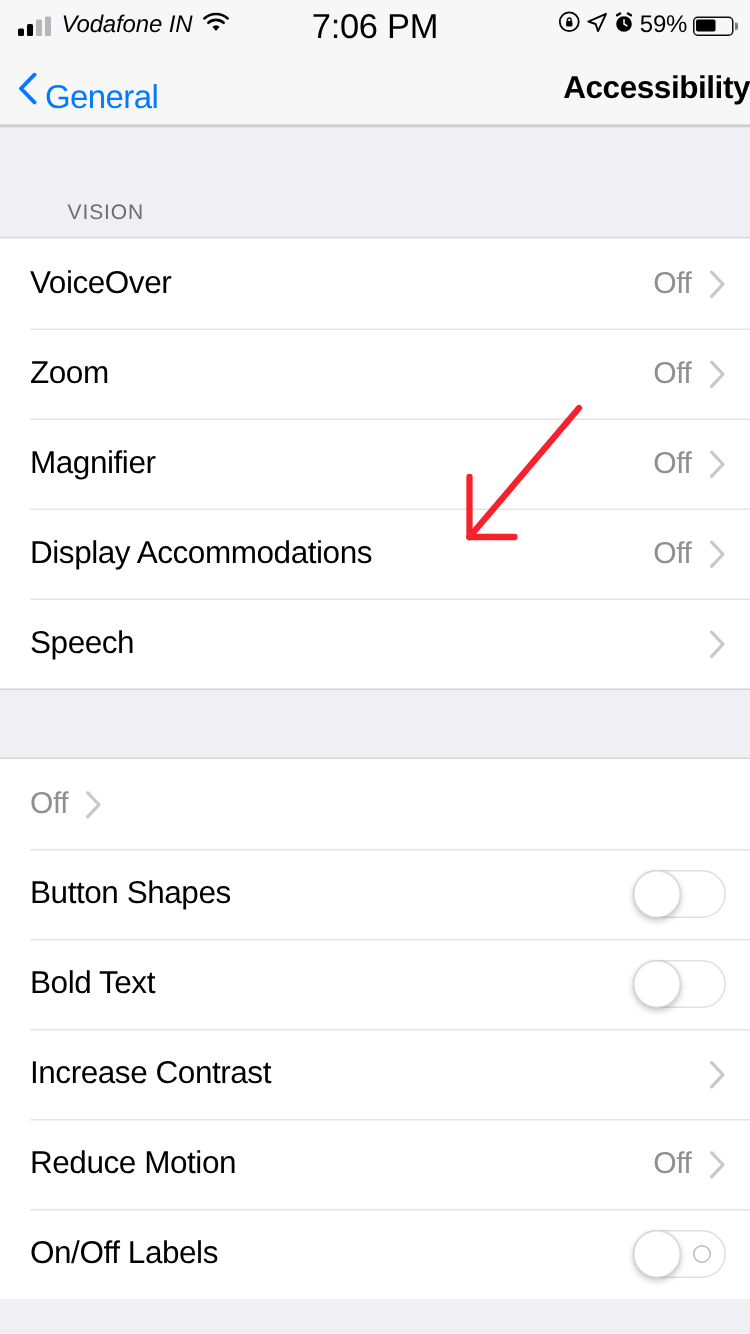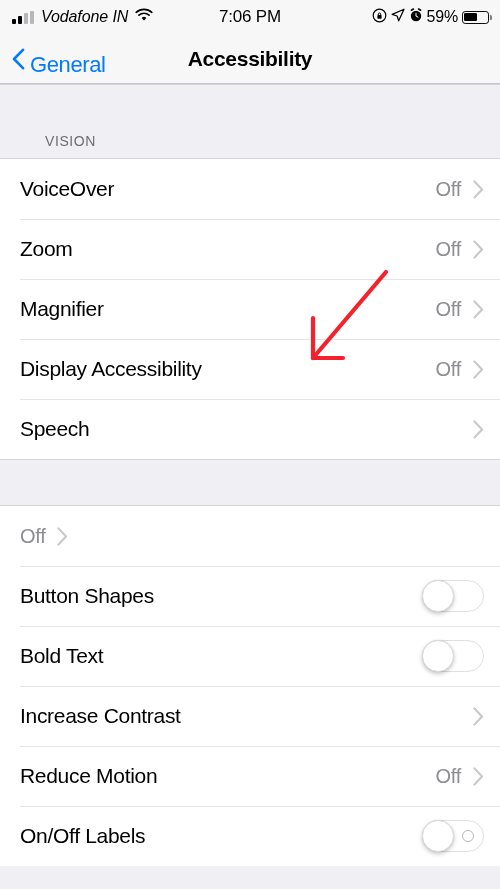--- a/index.html
+++ b/index.html
@@ -14,21 +14,21 @@
 
   
   .statusbar {
     position:relative; height:34px; width:100%;
     background:#f7f7f7;
     display:flex; align-items:center;
   }
   .sb-left { display:flex; align-items:center; padding-left:12px; gap:7px; }
   .sb-center {
     position:absolute; left:0; right:0; text-align:center;
-    font-size:17px; color:#000; font-weight:400; letter-spacing:-0.2px;
+    font-size:23px; color:#000; font-weight:400; letter-spacing:-0.2px;
   }
   .sb-right {
     position:absolute; right:11px; display:flex; align-items:center; gap:4px;
   }
   .signal-bars { display:flex; align-items:flex-end; gap:2px; height:13px; }
   .signal-bars i { display:block; width:4px; border-radius:1px; background:#000; }
   .signal-bars i:nth-child(1){ height:5px; }
   .signal-bars i:nth-child(2){ height:8px; }
   .signal-bars i:nth-child(3){ height:11px; background:#b6b6bb; }
   .signal-bars i:nth-child(4){ height:13px; background:#b6b6bb; }
@@ -56,21 +56,21 @@
     border-bottom:1px solid #c8c7cc;
     display:flex; align-items:center;
   }
   .back-btn {
     display:flex; align-items:center; gap:5px;
     padding-left:12px; cursor:pointer;
   }
   .back-btn .chev-left { display:block; width:13px; height:22px; }
   .back-label { font-size:22px; color:#007aff; letter-spacing:-0.4px;margin-top:12px; }
   .nav-title {
-    position:absolute; left:0; right:0; text-align:center;
+    position:absolute; left:0; right:0; text-align:right;
     font-size:21px; font-weight:700; color:#000; letter-spacing:-0.3px;
     pointer-events:none;
   }
 
   
   .gap {
     background:#efeff4;
     border-top:1px solid #d4d4d8;
     border-bottom:1px solid #d4d4d8;
     position:relative;
@@ -200,21 +200,21 @@
           </svg>
         </div>
         <div class="row">
           <div class="row-label">Magnifier</div>
           <div class="row-value">Off</div>
           <svg class="chev-right" viewBox="0 0 11 19">
             <path d="M1.4 1.4 9 9.5 1.4 17.6" stroke="#c7c7cc" stroke-width="2.1" fill="none" stroke-linecap="round" stroke-linejoin="round"></path>
           </svg>
         </div>
         <div class="row">
-          <div class="row-label">Display Accessibility</div>
+          <div class="row-label">Display Accommodations</div>
           <div class="row-value">Off</div>
           <svg class="chev-right" viewBox="0 0 11 19">
             <path d="M1.4 1.4 9 9.5 1.4 17.6" stroke="#c7c7cc" stroke-width="2.1" fill="none" stroke-linecap="round" stroke-linejoin="round"></path>
           </svg>
         </div>
         <div class="row">
           <div class="row-label">Speech</div>
           <svg class="chev-right" viewBox="0 0 11 19">
             <path d="M1.4 1.4 9 9.5 1.4 17.6" stroke="#c7c7cc" stroke-width="2.1" fill="none" stroke-linecap="round" stroke-linejoin="round"></path>
           </svg>

